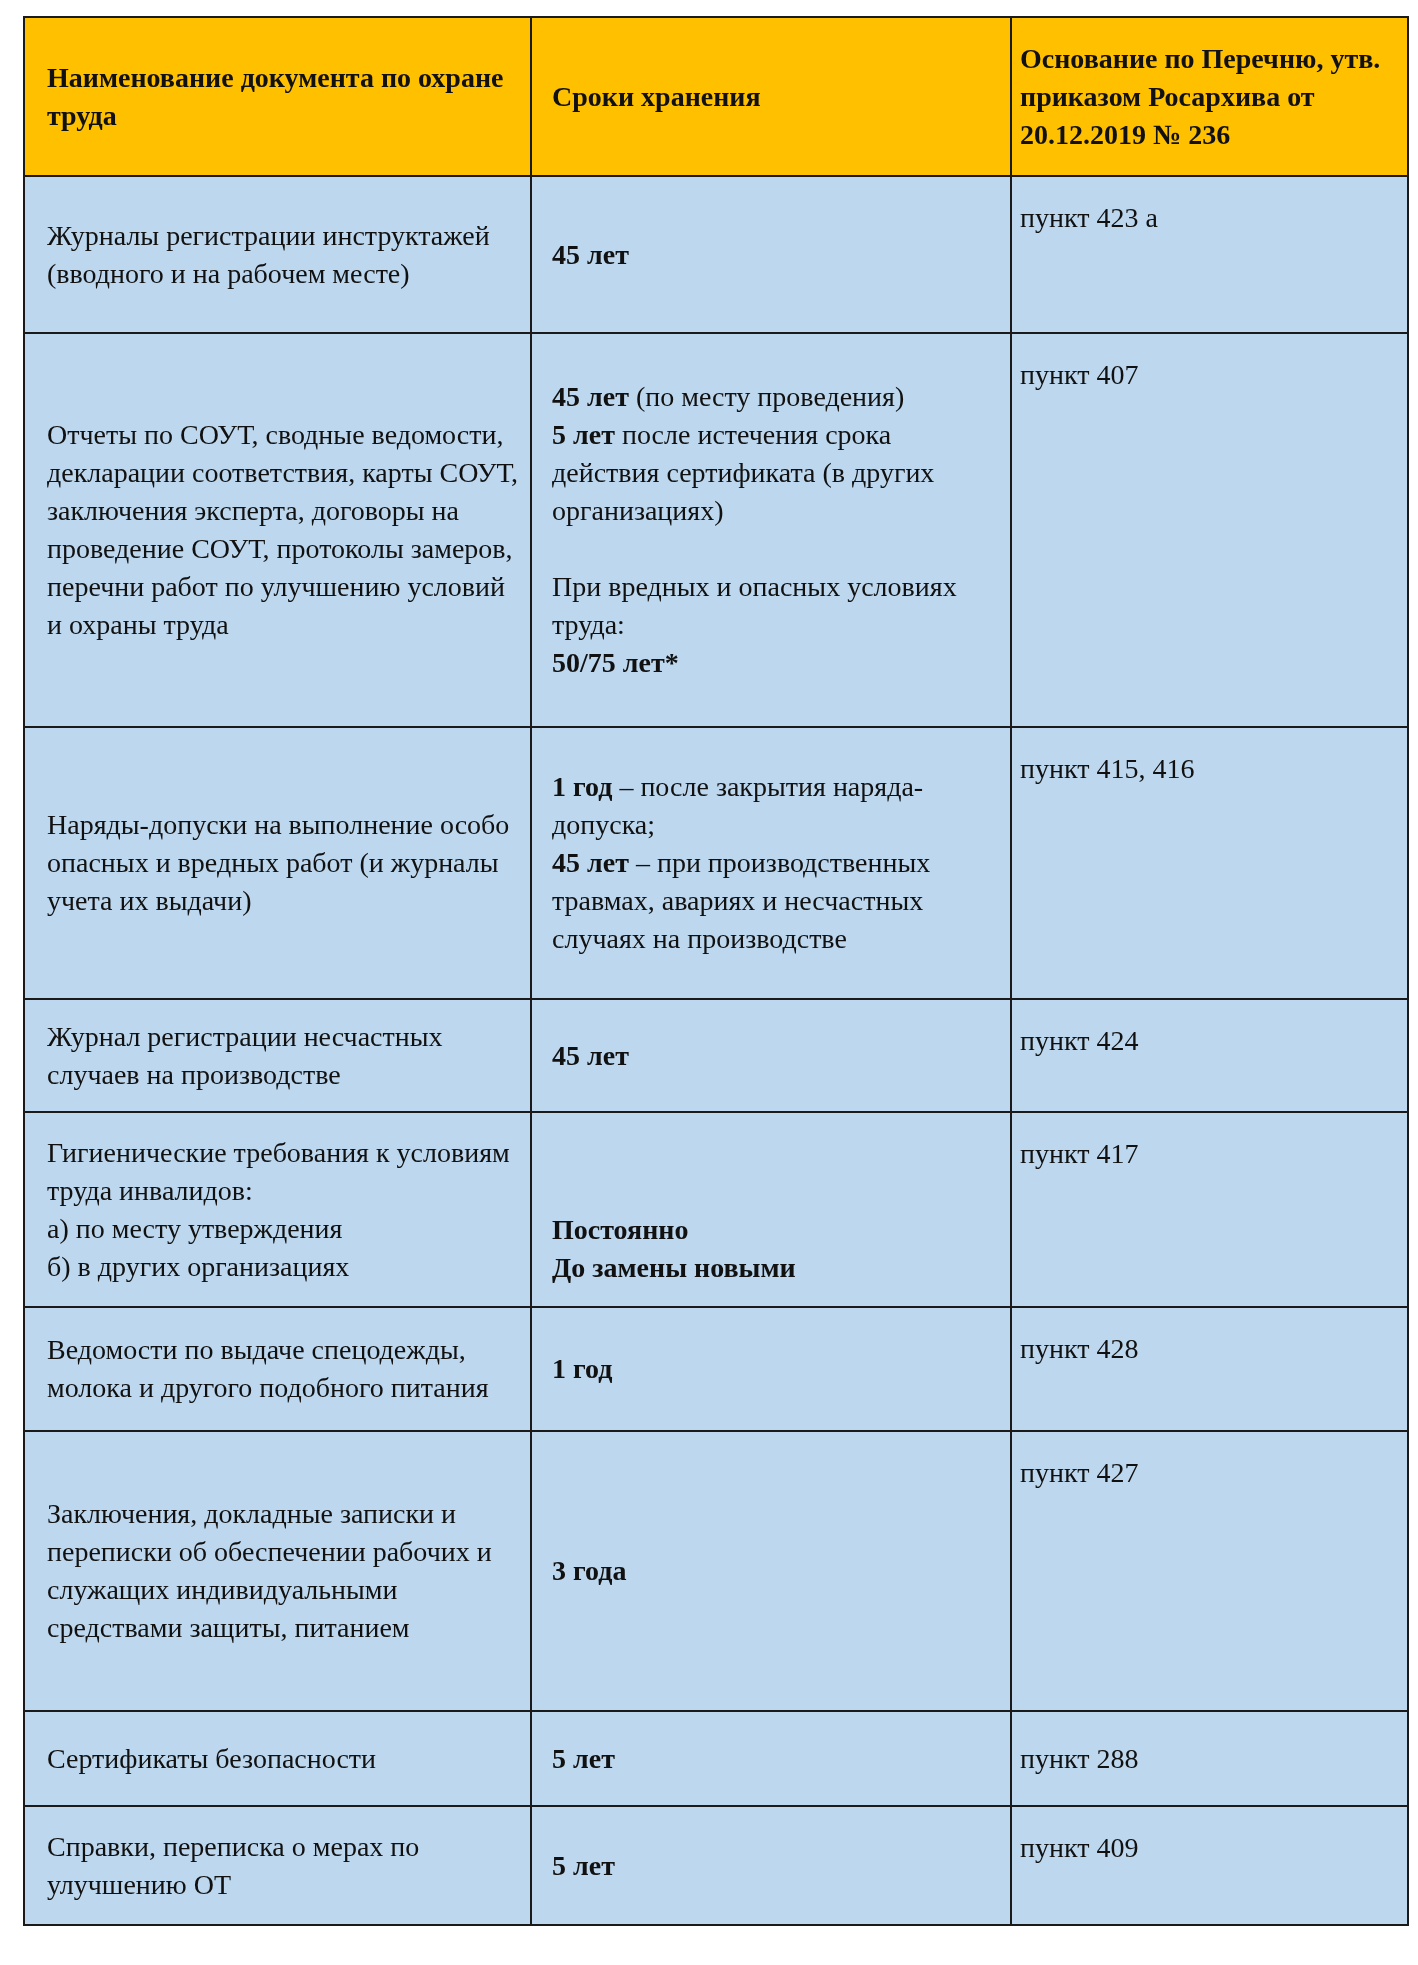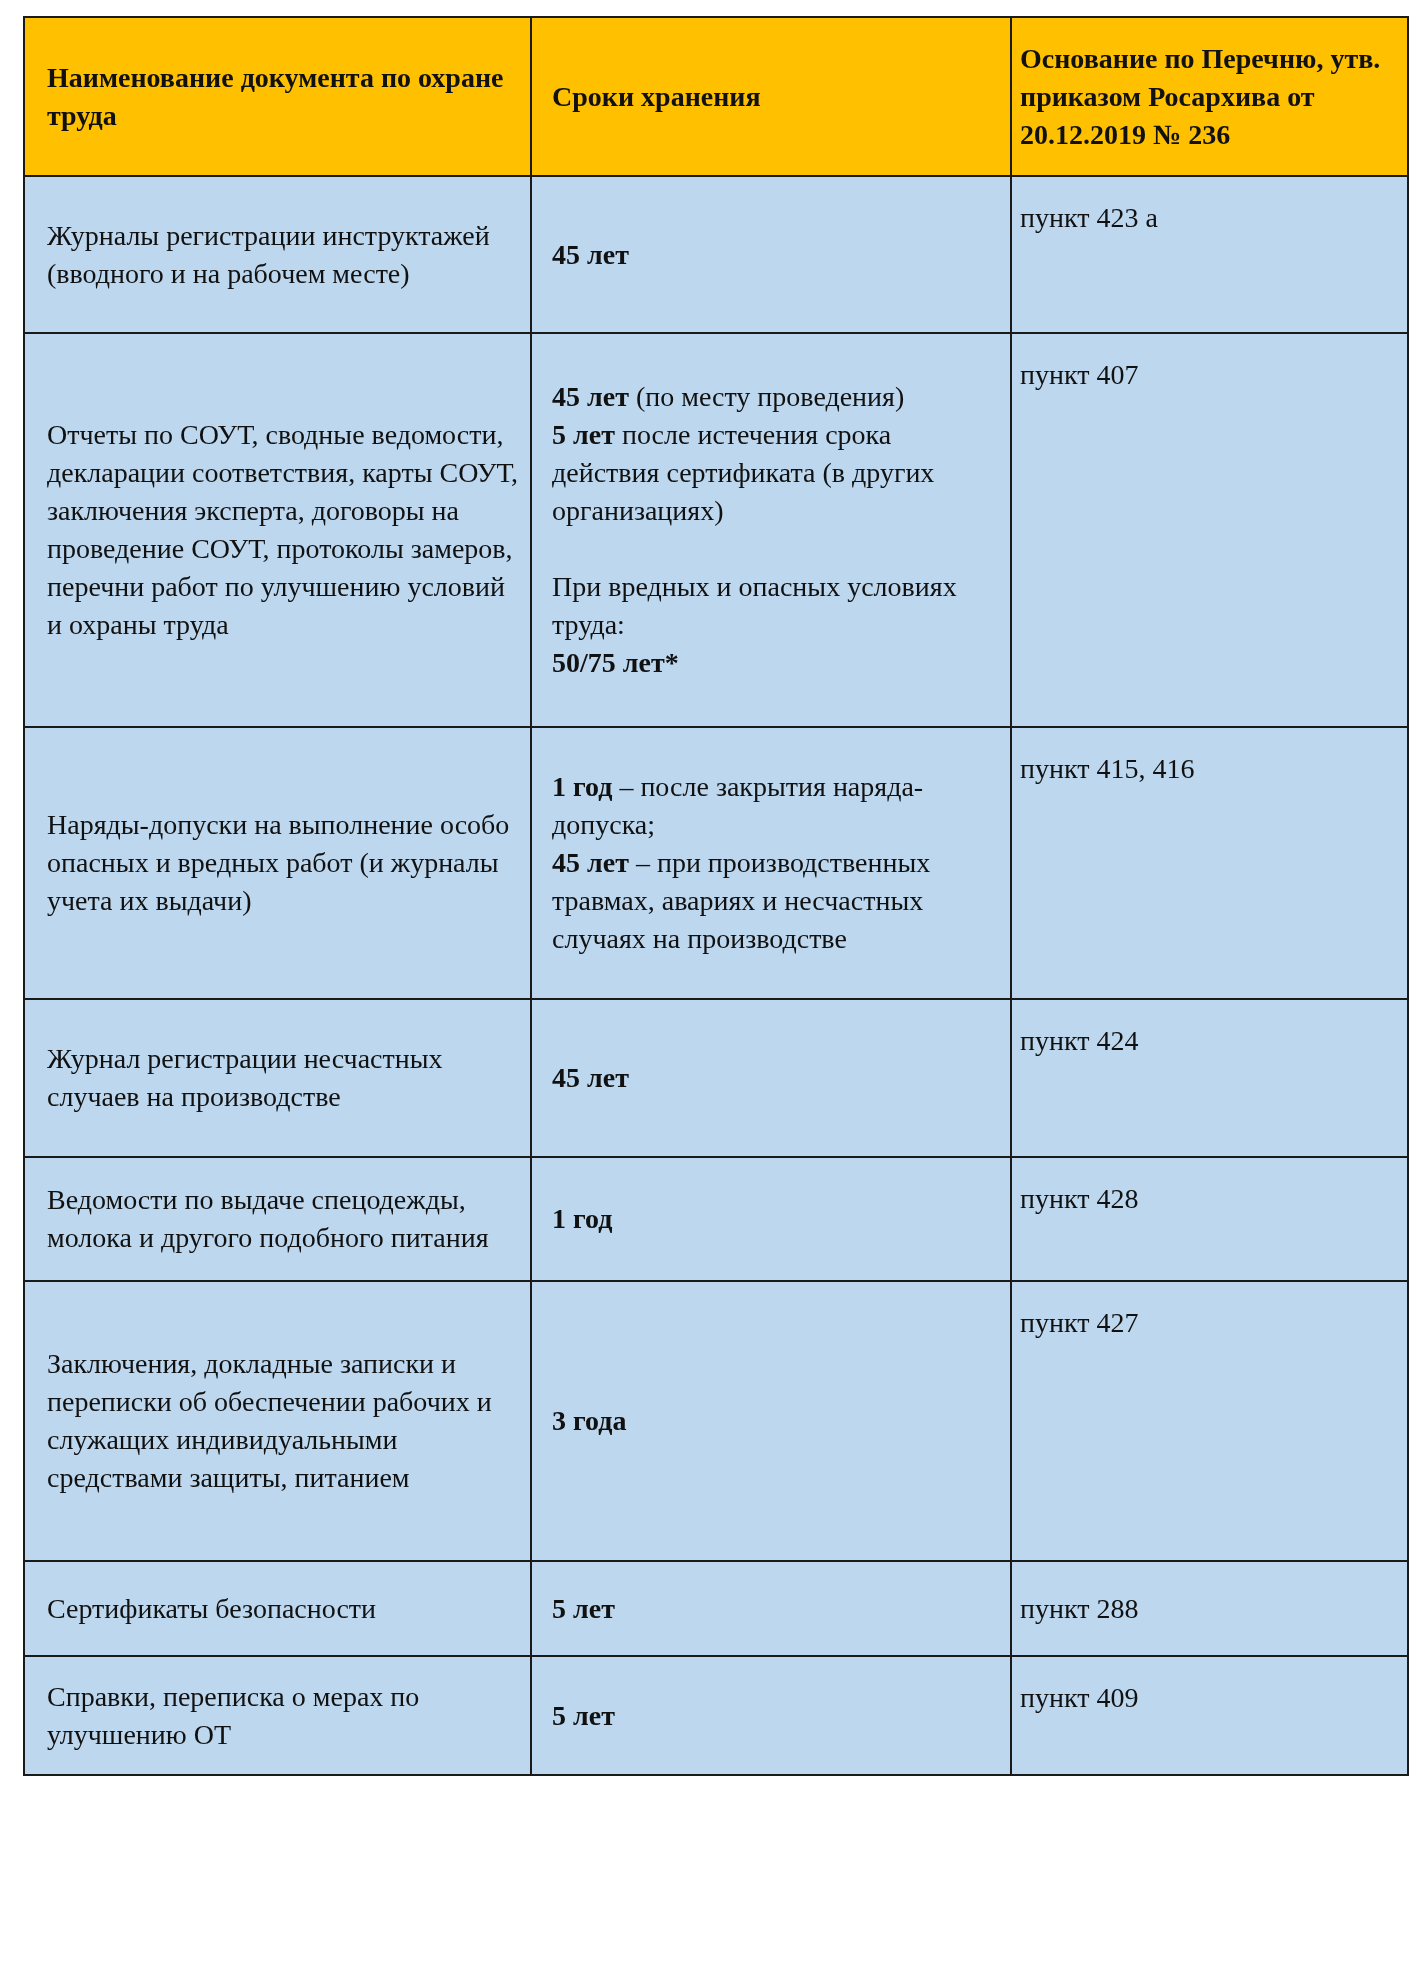--- a/index.html
+++ b/index.html
@@ -54,28 +54,42 @@
     <td class="c1">Наряды-допуски на выполнение особо опасных и вредных работ (и журналы учета их выдачи)</td>
     <td class="c2">
       <span class="line"><b>1 год</b><span> – после закрытия наряда-допуска;</span></span>
       <span class="line"><b>45 лет</b><span> – при производственных травмах, авариях и несчастных случаях на производстве</span></span>
     </td>
     <td class="c3">
           <span class="pt">пункт 415, 416</span>
         </td>
   </tr>
 
-  <tr style="height:158px">
+  <tr style="height:113px">
     <td class="c1">Журнал регистрации несчастных случаев на производстве</td>
     <td class="c2"><b>45 лет</b></td>
     <td class="c3">
           <span class="pt">пункт 424</span>
         </td>
   </tr>
 
+  <tr style="height:195px">
+    <td class="c1">
+      <span class="line">Гигиенические требования к условиям труда инвалидов:</span>
+      <span class="line">а) по месту утверждения</span>
+      <span class="line">б) в других организациях</span>
+    </td>
+    <td class="c2" style="vertical-align:top;padding-top:98px">
+      <b class="line">Постоянно</b>
+      <b class="line">До замены новыми</b>
+    </td>
+    <td class="c3">
+          <span class="pt">пункт 417</span>
+        </td>
+  </tr>
 
   <tr style="height:124px">
     <td class="c1">Ведомости по выдаче спецодежды, молока и другого подобного питания</td>
     <td class="c2"><b>1 год</b></td>
     <td class="c3">
           <span class="pt">пункт 428</span>
         </td>
   </tr>
 
   <tr style="height:280px">

